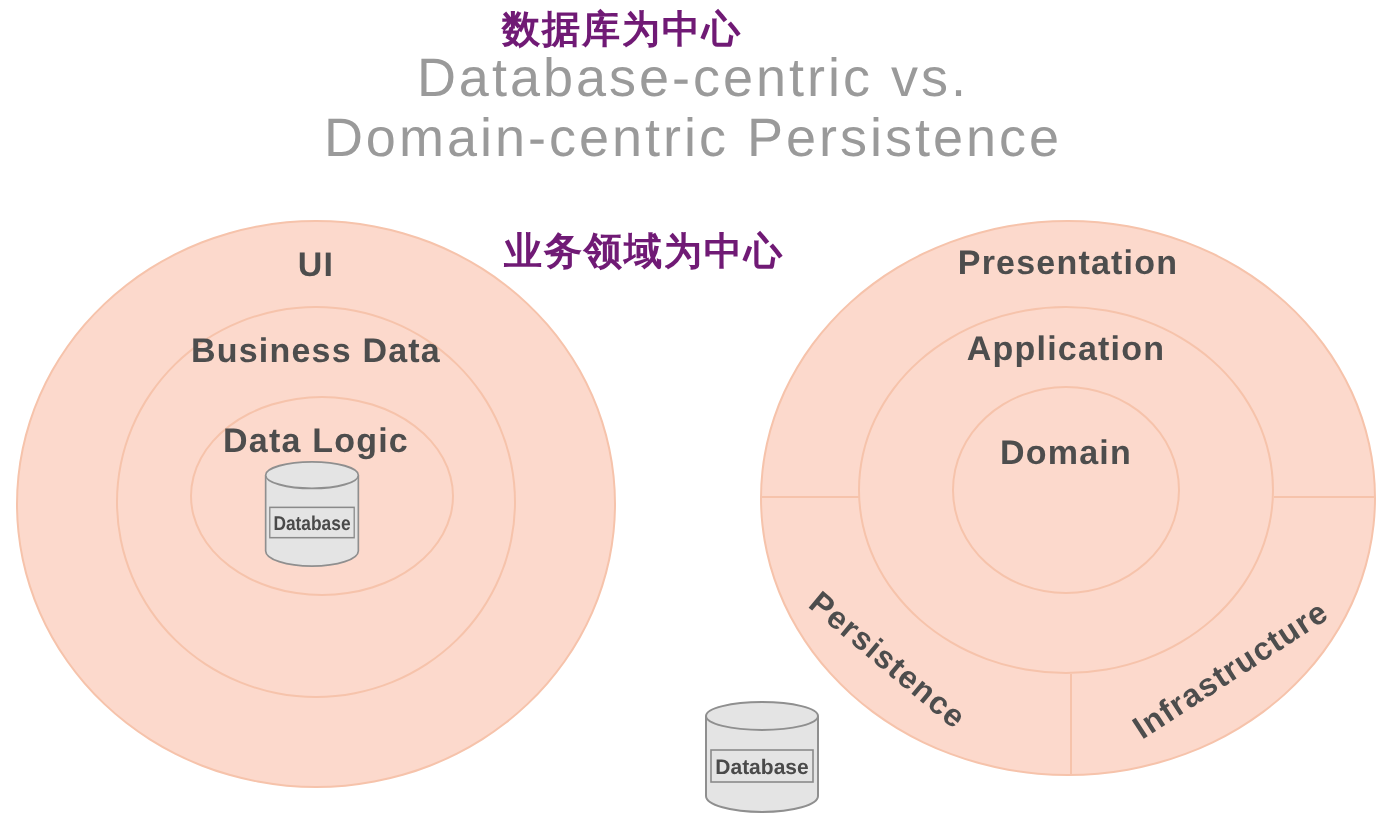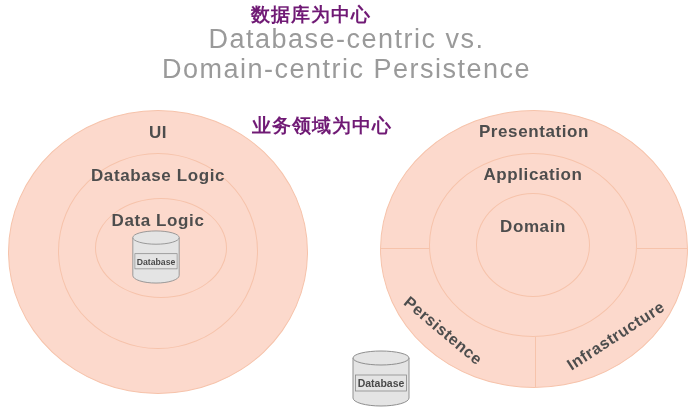--- a/index.html
+++ b/index.html
@@ -47,21 +47,21 @@
     <div>Domain-centric Persistence</div>
   </div>
   <div class="cn-label" style="left:0;top:86px;width:644px;margin-top:27px;">业务领域为中心</div>
 
   <div>
     <div class="ellipse" style="left:8px;top:110px;width:300px;height:284px;"></div>
     <div class="ellipse" style="left:58px;top:153px;width:200px;height:196px;"></div>
     <div class="ellipse" style="left:95px;top:198px;width:132px;height:100px;"></div>
 
     <div class="layer-label" style="left:8px;top:123px;width:300px;">UI</div>
-    <div class="layer-label" style="left:8px;top:166px;width:300px;">Database Logic</div>
+    <div class="layer-label" style="left:8px;top:166px;width:300px;">Business Data</div>
     <div class="layer-label" style="left:8px;top:211px;width:300px;">Data Logic</div>
 
     <svg class="cylinder" style="left:132px;top:230px;" width="48" height="54" viewBox="0 0 58 57" preserveAspectRatio="none">
       <path class="cyl-shape" d="M1 8 V 48 A 28 8 0 0 0 57 48 V 8"></path>
       <ellipse class="cyl-shape" cx="29" cy="8" rx="28" ry="7"></ellipse>
       <rect class="cyl-label-box" x="3.5" y="25" width="51" height="16"></rect>
       <text class="cyl-text" x="29" y="37" text-anchor="middle" font-size="10.5">Database</text>
     </svg>
   </div>
 

